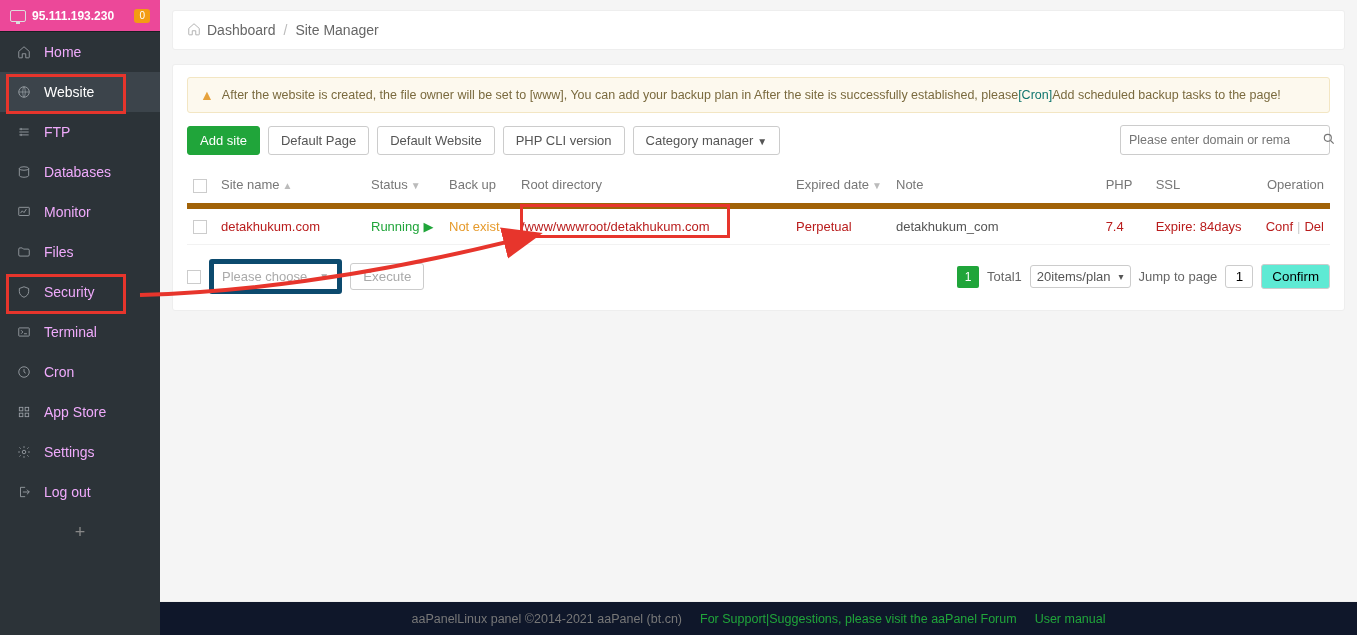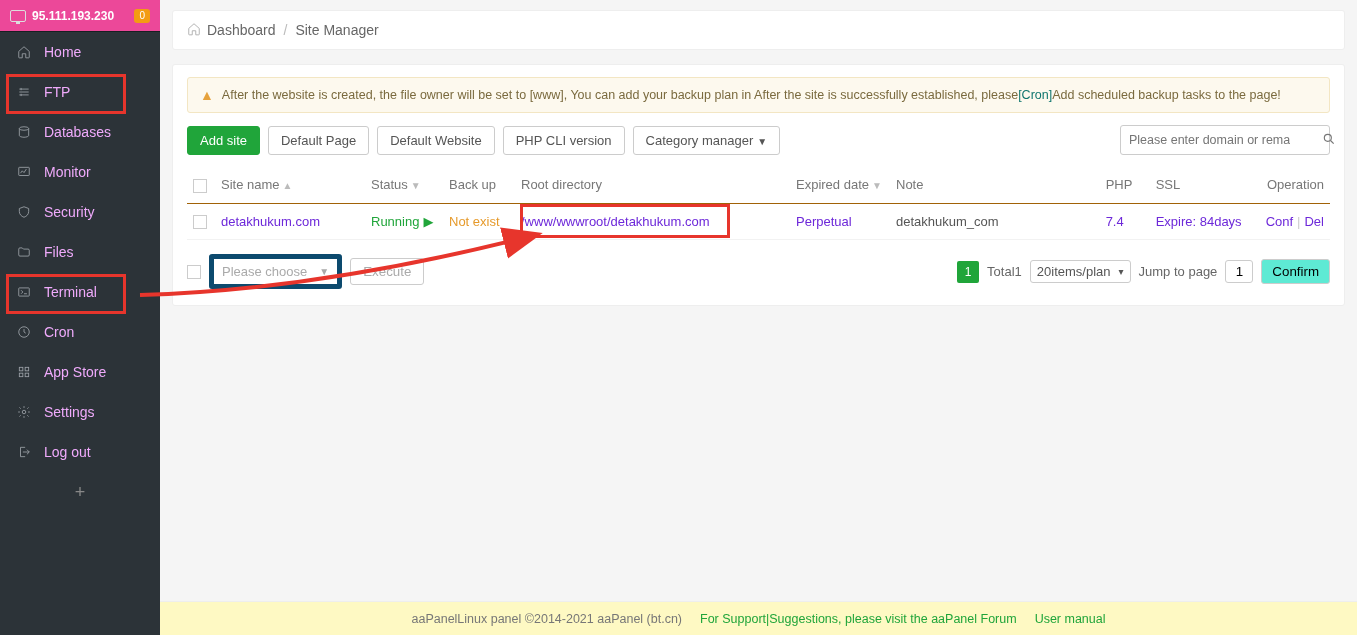--- a/index.html
+++ b/index.html
@@ -32,59 +32,68 @@
   .toolbar { display: flex; align-items: center; gap: 8px; margin-top: 12px; }
   .btn { border: 1px solid #ccc; background: #fff; color: #555; padding: 6px 12px; border-radius: 3px; cursor: pointer; font-size: 13px; }
   .btn-green { background: #20a53a; border-color: #20a53a; color: #fff; font-weight: 500; }
   .btn .caret { margin-left:4px; font-size:10px; }
   .search-wrap { margin-left: auto; border: 1px solid #ccc; border-radius: 3px; display: flex; align-items: center; height: 30px; width: 210px; padding: 0 8px; gap: 32px; }
   .search-wrap input { border: none; outline: none; flex: 1; font-size: 12.5px; color: #555; }
   .search-wrap .mag { color: #888; font-size: 14px; }
 
   table { width: 100%; border-collapse: collapse; margin-top: 12px; }
   th, td { text-align: left; padding: 10px 6px; font-size: 13px; }
-  thead th { color: #777; font-weight: 500; border-bottom: 1px solid #a16207; }
+  thead th { color: #777; font-weight: 500; border-bottom: 6px solid #a16207; }
   tbody td { border-bottom: 1px solid #f2f2f2; }
   .chk { width: 14px; height: 14px; border: 1px solid #ccc; display: inline-block; vertical-align: middle; background:#fff; }
-  .green-link { color: #6d28d9; }
+  .green-link { color: #b91c1c; }
   .run { color: #20a53a; display:inline-flex; align-items:center; gap:4px; }
   .orange { color: #e69a2b; }
   .sorticn { font-size:10px; color:#bbb; margin-left:3px; }
   .op-sep { color: #ccc; margin: 0 4px; }
 
   .table-footer { display: flex; align-items: center; margin-top: 14px; gap: 8px; }
   .select-like { border: 5px solid #0c4a6e; border-radius: 3px; padding: 5px 8px; color: #aaa; display:inline-flex; align-items:center; gap:12px; min-width:110px; justify-content:space-between; }
   .exec-btn { border: 1px solid #ccc; color: #aaa; background:#fff; padding: 5px 12px; border-radius: 3px; }
   .pager { margin-left: auto; display: flex; align-items: center; gap: 8px; }
   .pg-cur { background: #20a53a; color:#fff; width:22px; height:22px; display:inline-flex; align-items:center; justify-content:center; border-radius:2px; font-size:12px; }
   .pg-txt { font-size: 13px; color:#666; }
   .sel { border:1px solid #ccc; padding:3px 6px; border-radius:3px; display:inline-flex; align-items:center; gap:8px; }
   .jump-in { width:28px; border:1px solid #ccc; padding:3px 6px; border-radius:3px; text-align:center; }
   .conf-btn { border:1px solid #ccc; background:#5eead4; padding:4px 10px; border-radius:3px; }
 
-  .footer { position: absolute; left: 160px; right: 0; bottom: 0; height: 34px; background: #fef9c3; border-top: 1px solid #eee; display:flex; align-items:center; justify-content:center; gap: 18px; font-size: 12.5px; color: #777; text-align: center; }
+  .footer { position: absolute; left: 160px; right: 0; bottom: 0; height: 34px; background: #0f172a; border-top: 1px solid #eee; display:flex; align-items:center; justify-content:center; gap: 18px; font-size: 12.5px; color: #777; text-align: center; }
   .footer .green-link { color:#20a53a; }
 </style>
 </head>
 <body>
 
 <div class="sidebar">
   <div class="sidebar-top">
     <span class="monitor-icn"></span>
     <span class="ip">95.111.193.230</span>
     <span class="badge">0</span>
   </div>
   <div class="nav-item">
     <span class="nav-icon">
         <svg width="14" height="14" viewBox="0 0 24 24">
           <path d="M3 11l9-8 9 8v10a1 1 0 0 1-1 1h-5v-7h-6v7H4a1 1 0 0 1-1-1z" stroke-width="1.5"></path>
         </svg>
       </span>
     <span>Home</span>
   </div>
+  <div class="nav-item active">
+    <span class="nav-icon">
+        <svg width="14" height="14" viewBox="0 0 24 24">
+          <circle cx="12" cy="12" r="9" stroke-width="1.5"></circle>
+          <path d="M3 12h18M12 3c3 3 3 15 0 18M12 3c-3 3-3 15 0 18" stroke-width="1.2"></path>
+        </svg>
+      </span>
+    <span>Website</span>
+  </div>
   <div class="nav-item">
     <span class="nav-icon">
         <svg width="14" height="14" viewBox="0 0 24 24">
           <path d="M4 7h16M4 12h16M4 17h16M7 5v4M7 15v4" stroke-width="1.5"></path>
         </svg>
       </span>
     <span>FTP</span>
   </div>
   <div class="nav-item">
     <span class="nav-icon">
@@ -100,32 +109,32 @@
         <svg width="14" height="14" viewBox="0 0 24 24">
           <rect x="3" y="4" width="18" height="14" rx="1" stroke-width="1.5"></rect>
           <path d="M6 14l3-4 3 3 4-6" stroke-width="1.5"></path>
         </svg>
       </span>
     <span>Monitor</span>
   </div>
   <div class="nav-item">
     <span class="nav-icon">
         <svg width="14" height="14" viewBox="0 0 24 24">
+          <path d="M3 7a2 2 0 0 1 2-2h4l2 2h8a2 2 0 0 1 2 2v8a2 2 0 0 1-2 2H5a2 2 0 0 1-2-2z" stroke-width="1.5"></path>
+        </svg>
+      </span>
+    <span>Files</span>
+  </div>
+  <div class="nav-item">
+    <span class="nav-icon">
+        <svg width="14" height="14" viewBox="0 0 24 24">
           <path d="M12 3l8 3v5c0 5-3.5 8.5-8 10-4.5-1.5-8-5-8-10V6z" stroke-width="1.5"></path>
         </svg>
       </span>
     <span>Security</span>
-  </div>
-  <div class="nav-item">
-    <span class="nav-icon">
-        <svg width="14" height="14" viewBox="0 0 24 24">
-          <path d="M3 7a2 2 0 0 1 2-2h4l2 2h8a2 2 0 0 1 2 2v8a2 2 0 0 1-2 2H5a2 2 0 0 1-2-2z" stroke-width="1.5"></path>
-        </svg>
-      </span>
-    <span>Files</span>
   </div>
   <div class="nav-item">
     <span class="nav-icon">
         <svg width="14" height="14" viewBox="0 0 24 24">
           <rect x="3" y="5" width="18" height="14" rx="1" stroke-width="1.5"></rect>
           <path d="M7 9l3 3-3 3M12 15h5" stroke-width="1.5"></path>
         </svg>
       </span>
     <span>Terminal</span>
   </div>

